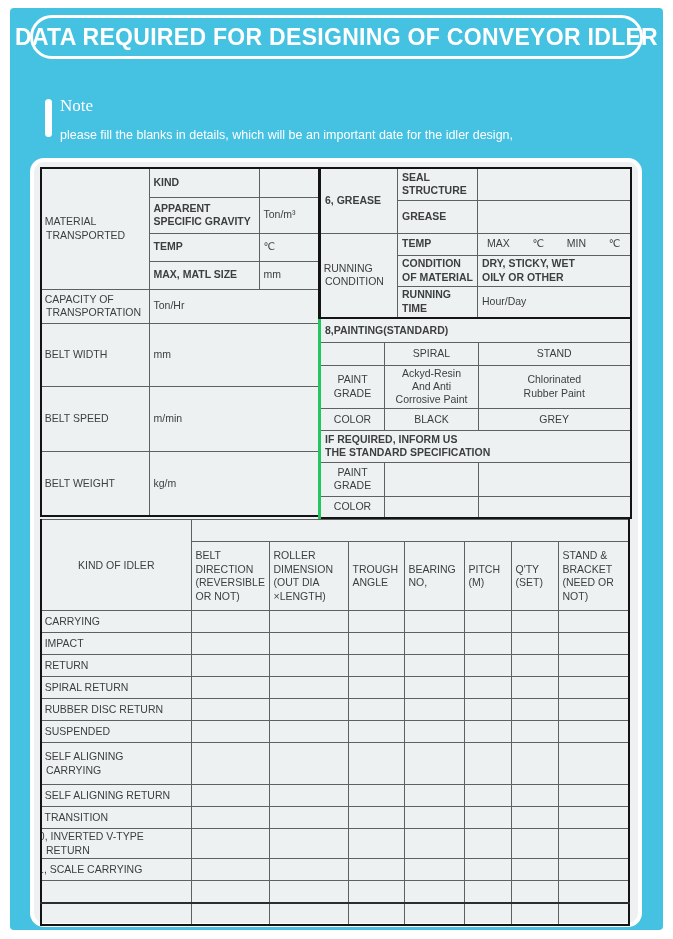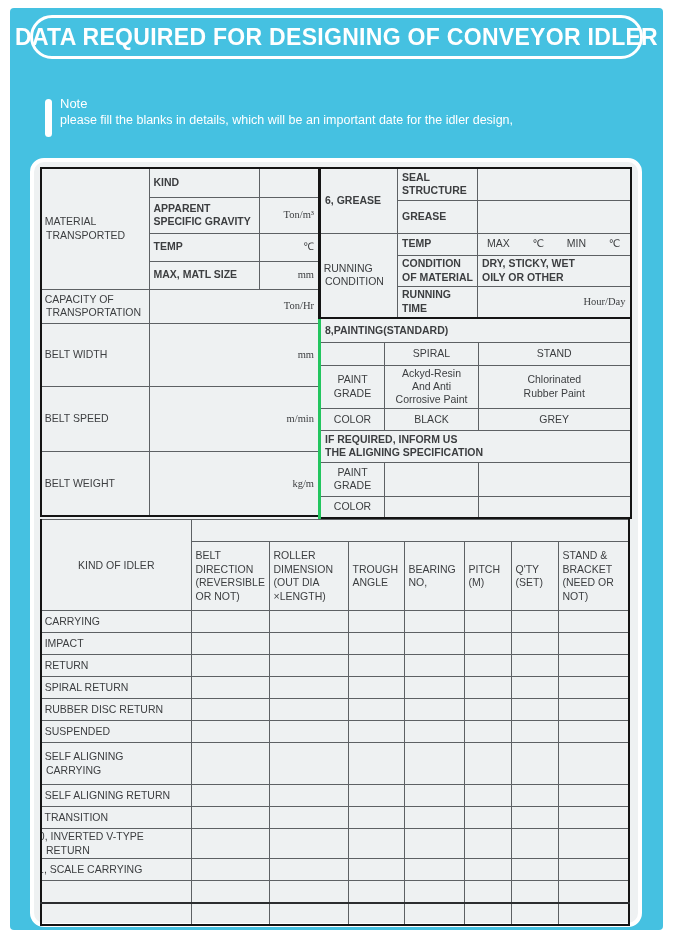--- a/index.html
+++ b/index.html
@@ -22,21 +22,21 @@
   .title-text {
     color:#ffffff; font-size:23px; font-weight:bold; letter-spacing:0.3px;
     white-space:nowrap;
   }
   
   .note { position:absolute; left:45px; top:96px; width:580px; }
   .note-bar {
     position:absolute; left:0; top:3px; width:7px; height:38px;
     background:#ffffff; border-radius:3.5px;
   }
-  .note-heading { margin:0 0 2px 15px; color:#ffffff; font-size:13px; font-weight:normal; }
+  .note-heading { margin:0 0 12px 15px; color:#ffffff; font-size:17px; font-weight:normal;font-family:Liberation Serif, serif; }
   .note-body { margin:0 0 0 15px; color:#ffffff; font-size:12.5px; }
   
   .panel {
     position:absolute; left:30px; top:158px; width:612px; height:769px;
     background:#eef1f2; border:4px solid #ffffff; border-radius:14px;
     box-sizing:border-box;
   }
   .tables { position:absolute; left:6px; top:5px; width:588px; }
   .upper { display:flex; align-items:flex-start; }
   .ur-stack { display:flex; flex-direction:column; }
@@ -50,21 +50,21 @@
   table.ul { width:277px; border:2px solid #141414; border-right:none; }
   table.ul td:last-child { border-right:none; }
   table.ur-top { width:311px; border:2px solid #141414; border-left:3px solid #141414; border-bottom:none; }
   table.ur-paint { width:311px; border:2px solid #141414; border-left:3px solid #22c55e; border-top:none; }
   table.ur-paint tr:first-child td { border-top:none; }
   table.lt { width:588px; border:2px solid #141414; border-top:1px solid #141414; }
   .upper table { border-bottom:2px solid #141414; }
 
   .lbl { padding-left:6px;font-weight:bold; }
   .hang { padding-left:19px; text-indent:-13px; }
-  .unit { text-align:right; padding-right:5px;font-family:Liberation Serif, serif; }
+  .unit { text-align:left; padding-right:5px; }
   .ctr { text-align:center; }
   .pre { white-space:pre-line; }
   .temp-cell { display:flex; justify-content:space-between; align-items:center; border:none;text-align:center; }
   td.flexwrap { padding:0; }
   td.flexwrap .temp-cell { padding:1px 5px 1px 5px; }
   .hdr { padding:3px 4px 3px 5px; }
   tr.t2 td { border-top:2px solid #2b2d2f; }
   .kind-hdr { text-align:center; }
 </style>
 </head>
@@ -196,21 +196,21 @@
               <td class="ctr pre">Chlorinated
 Rubber Paint</td>
             </tr>
             <tr style="height:22px">
               <td class="ctr">COLOR</td>
               <td class="ctr">BLACK</td>
               <td class="ctr">GREY</td>
             </tr>
             <tr style="height:32px">
               <td colspan="3" class="lbl pre">IF REQUIRED, INFORM US
-THE ALIGNING SPECIFICATION</td>
+THE STANDARD SPECIFICATION</td>
             </tr>
             <tr style="height:34px">
               <td class="ctr">PAINT GRADE</td>
               <td></td>
               <td></td>
             </tr>
             <tr style="height:22px">
               <td class="ctr">COLOR</td>
               <td></td>
               <td></td>

